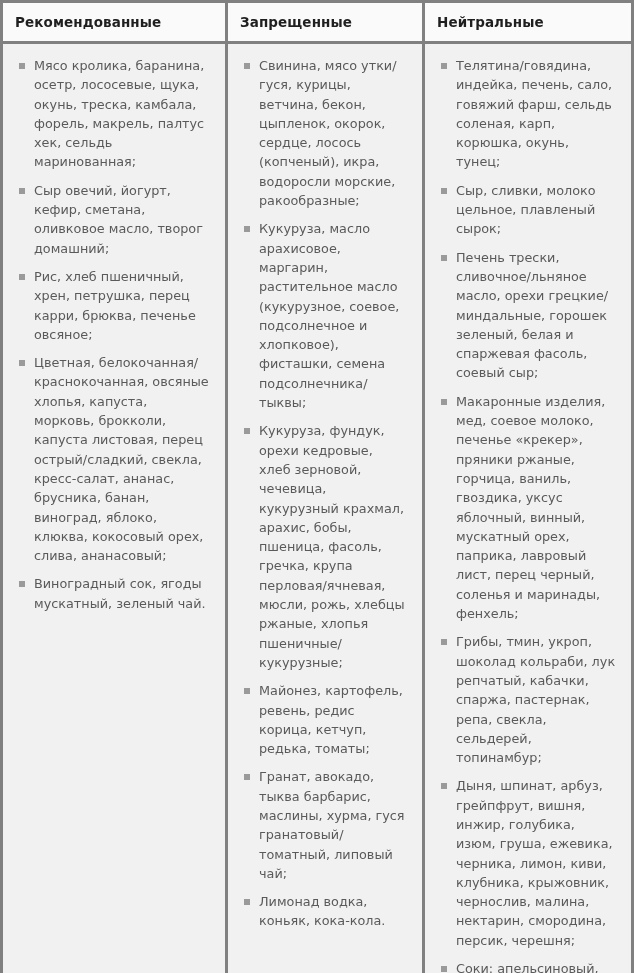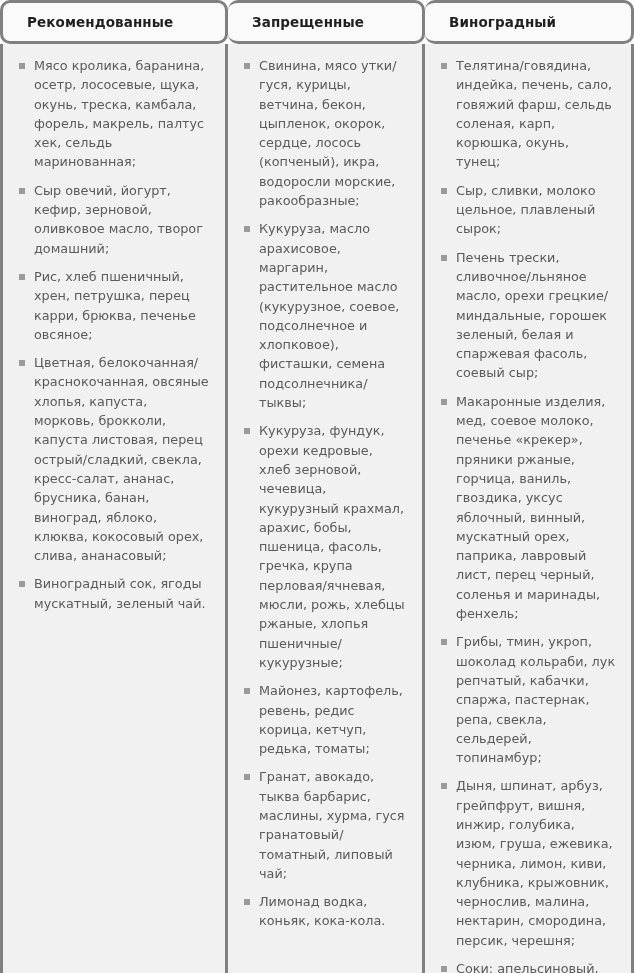--- a/index.html
+++ b/index.html
@@ -22,29 +22,28 @@
     border-spacing: 0;
     table-layout: fixed;
   }
 
   
   .food-table thead th {
     background: #fafafa;
     border-top: 3px solid #808080;
     border-bottom: 3px solid #808080;
     border-right: 3px solid #808080;
-    padding: 10px 12px 11px 24px;
+    padding: 10px 12px 11px 12px;
     text-align: left;
     vertical-align: middle;
     font-size: 13.5px;
     font-weight: bold;
     color: #1f1f1f;
     letter-spacing: 0.1px;
     height: 17px;
-    border-radius: 10px;
   }
   .food-table thead th.first-col {
     border-left: 3px solid #808080;
   }
 
   
   .food-table tbody td {
     background: #f1f1f1;
     border-bottom: 3px solid #808080;
     border-right: 3px solid #808080;
@@ -91,34 +90,34 @@
 <table class="food-table">
   <colgroup>
     <col class="col-1">
     <col class="col-2">
     <col class="col-3">
   </colgroup>
   <thead>
     <tr>
       <th class="first-col">Рекомендованные</th>
       <th>Запрещенные</th>
-      <th>Виноградный</th>
+      <th>Нейтральные</th>
     </tr>
   </thead>
   <tbody>
     <tr>
       <td class="first-col">
         <ul class="food-list">
           <li>
             <span class="bullet"></span>
             <span>Мясо кролика, баранина, осетр, лососевые, щука, окунь, треска, камбала, форель, макрель, палтус хек, сельдь маринованная;</span>
           </li>
           <li>
             <span class="bullet"></span>
-            <span>Сыр овечий, йогурт, кефир, зерновой, оливковое масло, творог домашний;</span>
+            <span>Сыр овечий, йогурт, кефир, сметана, оливковое масло, творог домашний;</span>
           </li>
           <li>
             <span class="bullet"></span>
             <span>Рис, хлеб пшеничный, хрен, петрушка, перец карри, брюква, печенье овсяное;</span>
           </li>
           <li>
             <span class="bullet"></span>
             <span>Цветная, белокочанная/краснокочанная, овсяные хлопья, капуста, морковь, брокколи, капуста листовая, перец острый/сладкий, свекла, кресс-салат, ананас, брусника, банан, виноград, яблоко, клюква, кокосовый орех, слива, ананасовый;</span>
           </li>
           <li>

